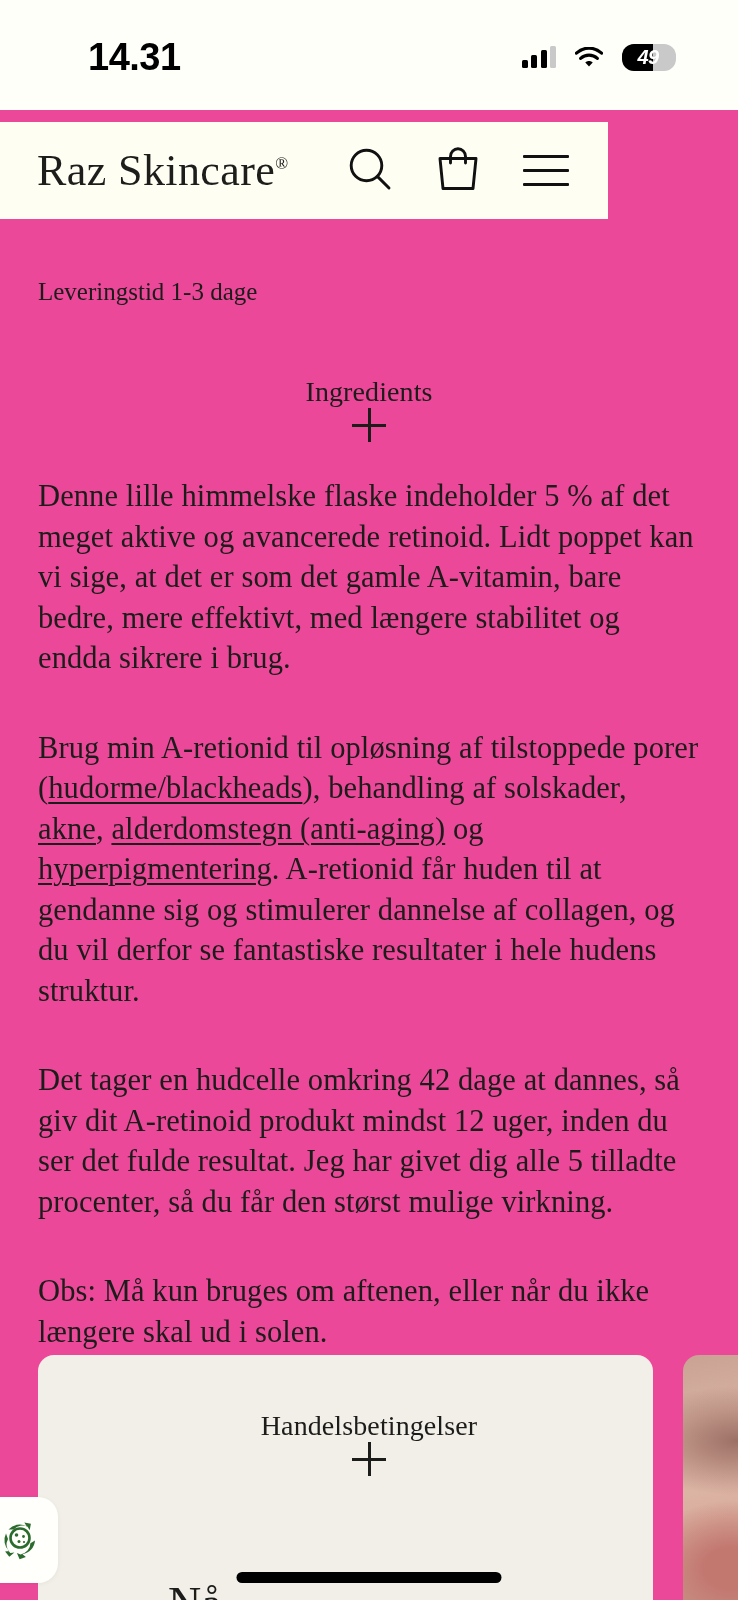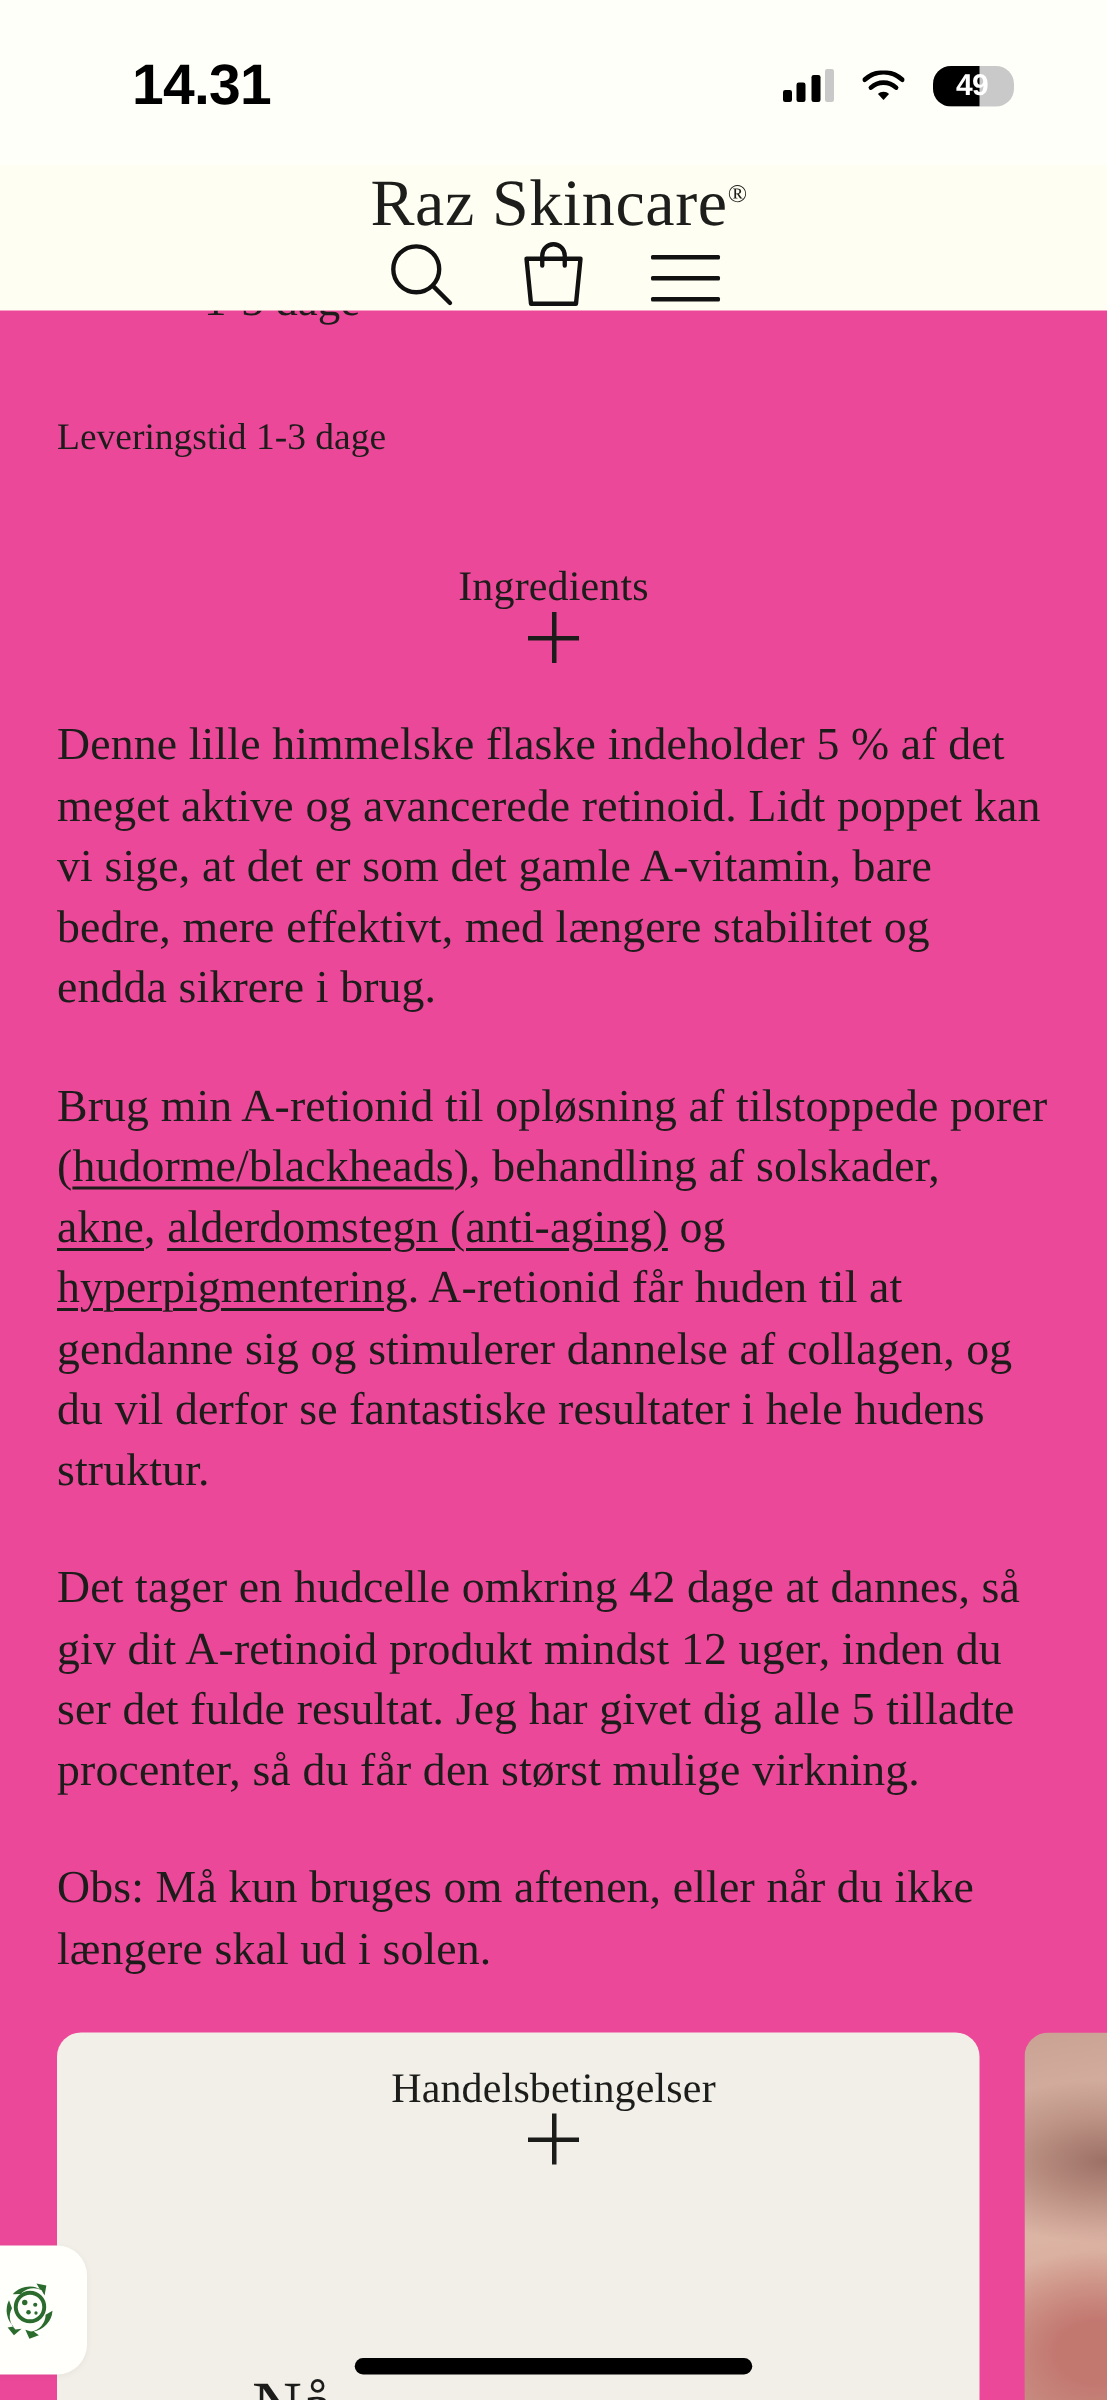--- a/index.html
+++ b/index.html
@@ -42,45 +42,44 @@
   .signal i:nth-child(1){ height:8px; }
   .signal i:nth-child(2){ height:13px; }
   .signal i:nth-child(3){ height:18px; }
   .signal i:nth-child(4){ height:22px; background:#c9c9c9; }
 
   .wifi { width:28px; height:21px; position:relative; }
 
   .battery {
     position:relative; width:54px; height:27px;
     border-radius:12px; background:#c9c9c9; overflow:hidden;
-    display:flex; align-items:center;
+    display:flex; align-items:center;font-style:italic;
   }
   .battery .fill {
     position:absolute; left:0; top:0; bottom:0;
     width:58%; background:#000;
     border-radius:9px 0 0 9px;
   }
   .battery .lvl {
     position:relative; z-index:2;
     font-family:"Liberation Sans", sans-serif;
     font-size:20px; font-weight:700;
     color:#fff; width:100%; text-align:center;
     letter-spacing:-0.5px; padding-right:2px;
   }
 
   
   .siteheader {
-    position:absolute; top:110px; left:0;
-    width:738px; height:97px;
+    position:absolute; top:122px; left:0;
+    width:608px; height:97px;
     background:#fffef3;
     display:flex; align-items:center;
     justify-content:space-between;
     padding:0 30px 0 37px;
     z-index:30;
-    flex-direction:column;
   }
   .logo {
     font-family:"Liberation Serif", serif;
     font-size:44px; color:#1d1d1b;
     letter-spacing:0.4px;
     white-space:nowrap;
     position:relative;
   }
   .logo sup {
     font-size:17px; vertical-align:super;
@@ -141,21 +140,21 @@
 
   .acc-ingredients { margin-top:49px; }
 
   .body-p {
     font-size:30.5px;
     line-height:40.5px;
     color:#1c1c1a;
     margin-top:24px;
     letter-spacing:0.1px;
   }
-  .body-p.gap2 { margin-top:38px; }
+  .body-p.gap2 { margin-top:49px; }
   .body-p a {
     color:#1c1c1a;
     text-decoration:underline;
     text-underline-offset:4px;
     text-decoration-thickness:2px;
   }
 
   .acc-terms { margin-top:44px; }
 
   

